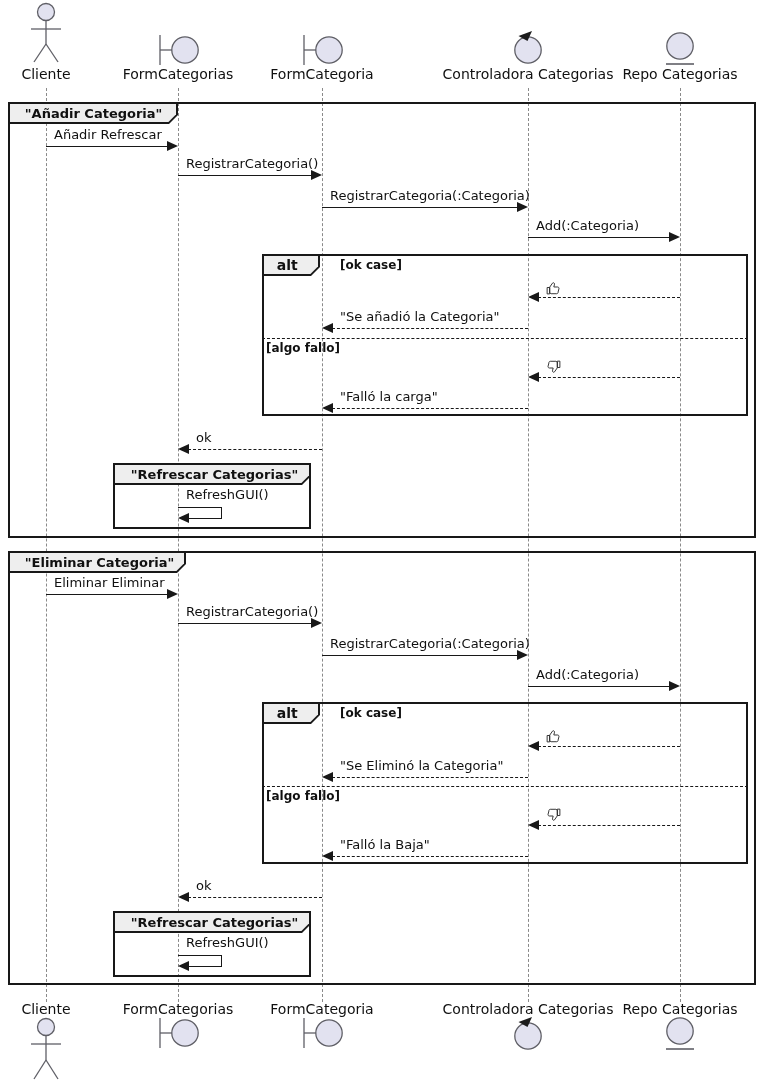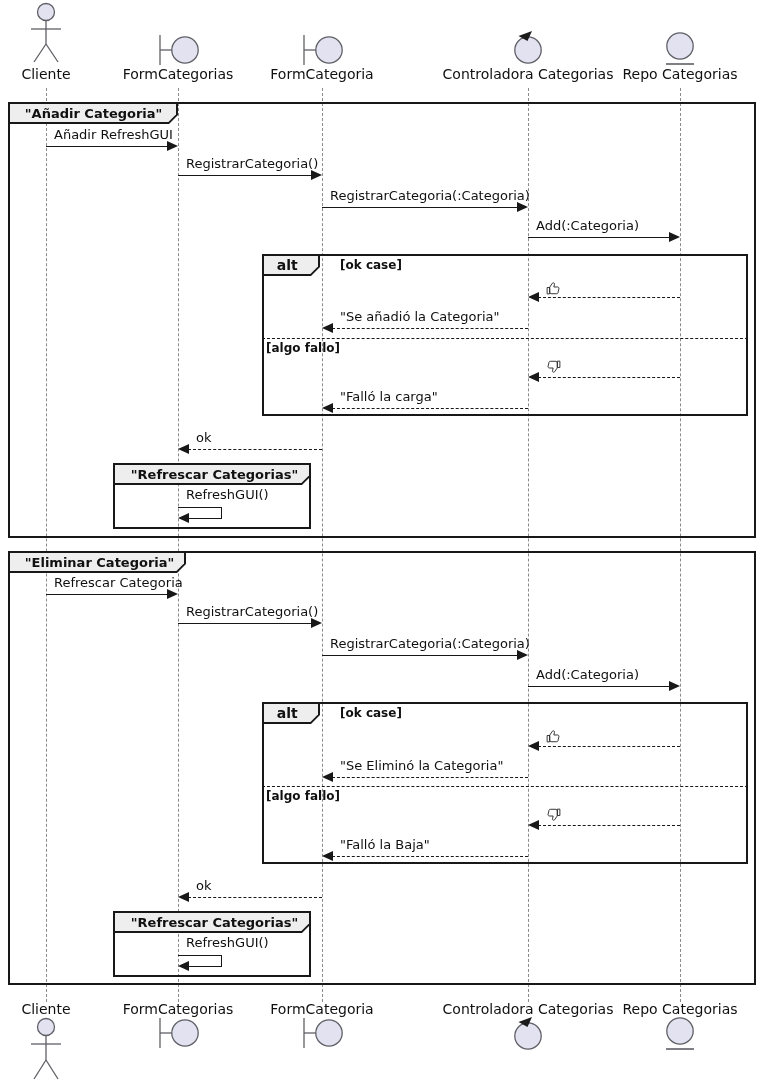--- a/index.html
+++ b/index.html
@@ -68,21 +68,21 @@
   <div class="plabel" style="left:178px;top:66px">FormCategorias</div>
   <div class="plabel" style="left:322px;top:66px">FormCategoria</div>
   <div class="plabel" style="left:528px;top:66px">Controladora Categorias</div>
   <div class="plabel" style="left:680px;top:66px">Repo Categorias</div>
 
   <div class="frame" style="left:8px;top:102px;width:748px;height:436px"></div>
   <div class="tab" style="left:8px;top:102px;width:170px;height:22px">
     <div class="tab-in" style="padding-left:15px">"Añadir Categoria"</div>
   </div>
 
-  <div class="msg" style="left:54px;top:127px">Añadir RefreshGUI</div>
+  <div class="msg" style="left:54px;top:127px">Añadir Refrescar</div>
   <div class="line" style="left:46px;top:146px;width:123px"></div>
   <div class="head r" style="left:167px;top:141px"></div>
 
   <div class="msg" style="left:186px;top:156px">RegistrarCategoria()</div>
   <div class="line" style="left:178px;top:175px;width:135px"></div>
   <div class="head r" style="left:311px;top:170px"></div>
 
   <div class="msg" style="left:330px;top:188px">RegistrarCategoria(:Categoria)</div>
   <div class="line" style="left:322px;top:207px;width:197px"></div>
   <div class="head r" style="left:517px;top:202px"></div>
@@ -136,21 +136,21 @@
   <div class="line" style="left:178px;top:507px;width:44px"></div>
   <div class="vline" style="left:221px;top:507px;height:11px"></div>
   <div class="line" style="left:189px;top:518px;width:33px"></div>
   <div class="head l" style="left:178px;top:513px"></div>
 
   <div class="frame" style="left:8px;top:551px;width:748px;height:434px"></div>
   <div class="tab" style="left:8px;top:551px;width:178px;height:22px">
     <div class="tab-in" style="padding-left:15px">"Eliminar Categoria"</div>
   </div>
 
-  <div class="msg" style="left:54px;top:575px">Refrescar Categoria</div>
+  <div class="msg" style="left:54px;top:575px">Eliminar Eliminar</div>
   <div class="line" style="left:46px;top:594px;width:123px"></div>
   <div class="head r" style="left:167px;top:589px"></div>
 
   <div class="msg" style="left:186px;top:604px">RegistrarCategoria()</div>
   <div class="line" style="left:178px;top:623px;width:135px"></div>
   <div class="head r" style="left:311px;top:618px"></div>
 
   <div class="msg" style="left:330px;top:636px">RegistrarCategoria(:Categoria)</div>
   <div class="line" style="left:322px;top:655px;width:197px"></div>
   <div class="head r" style="left:517px;top:650px"></div>

